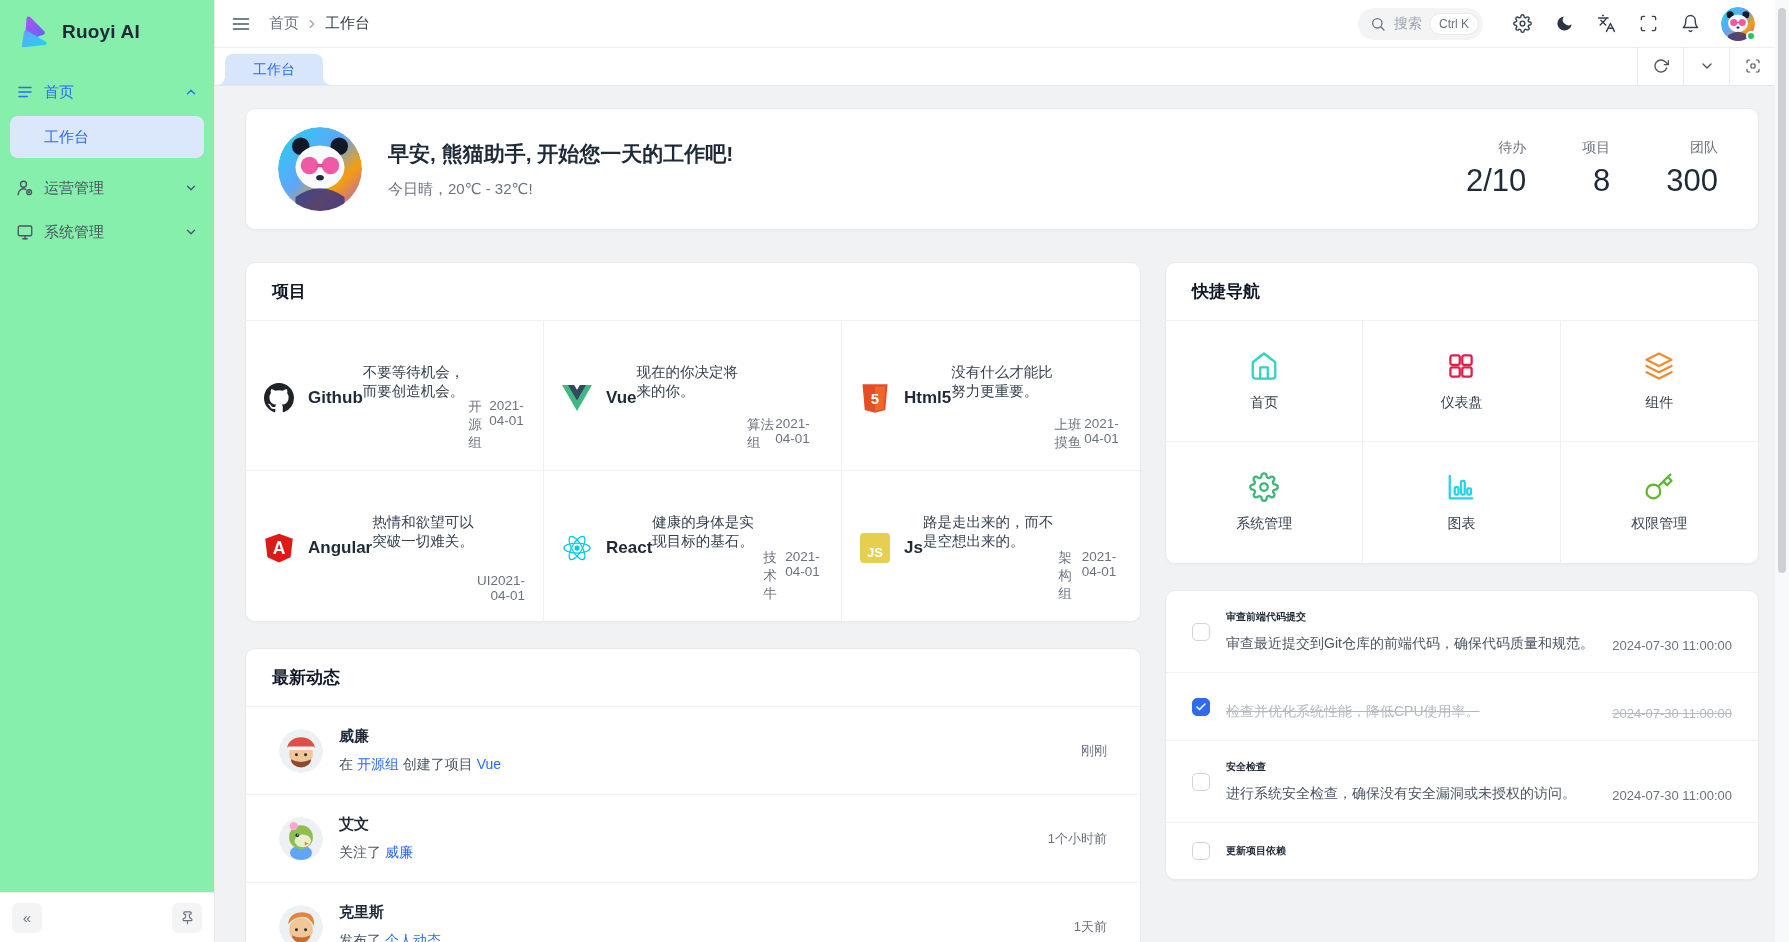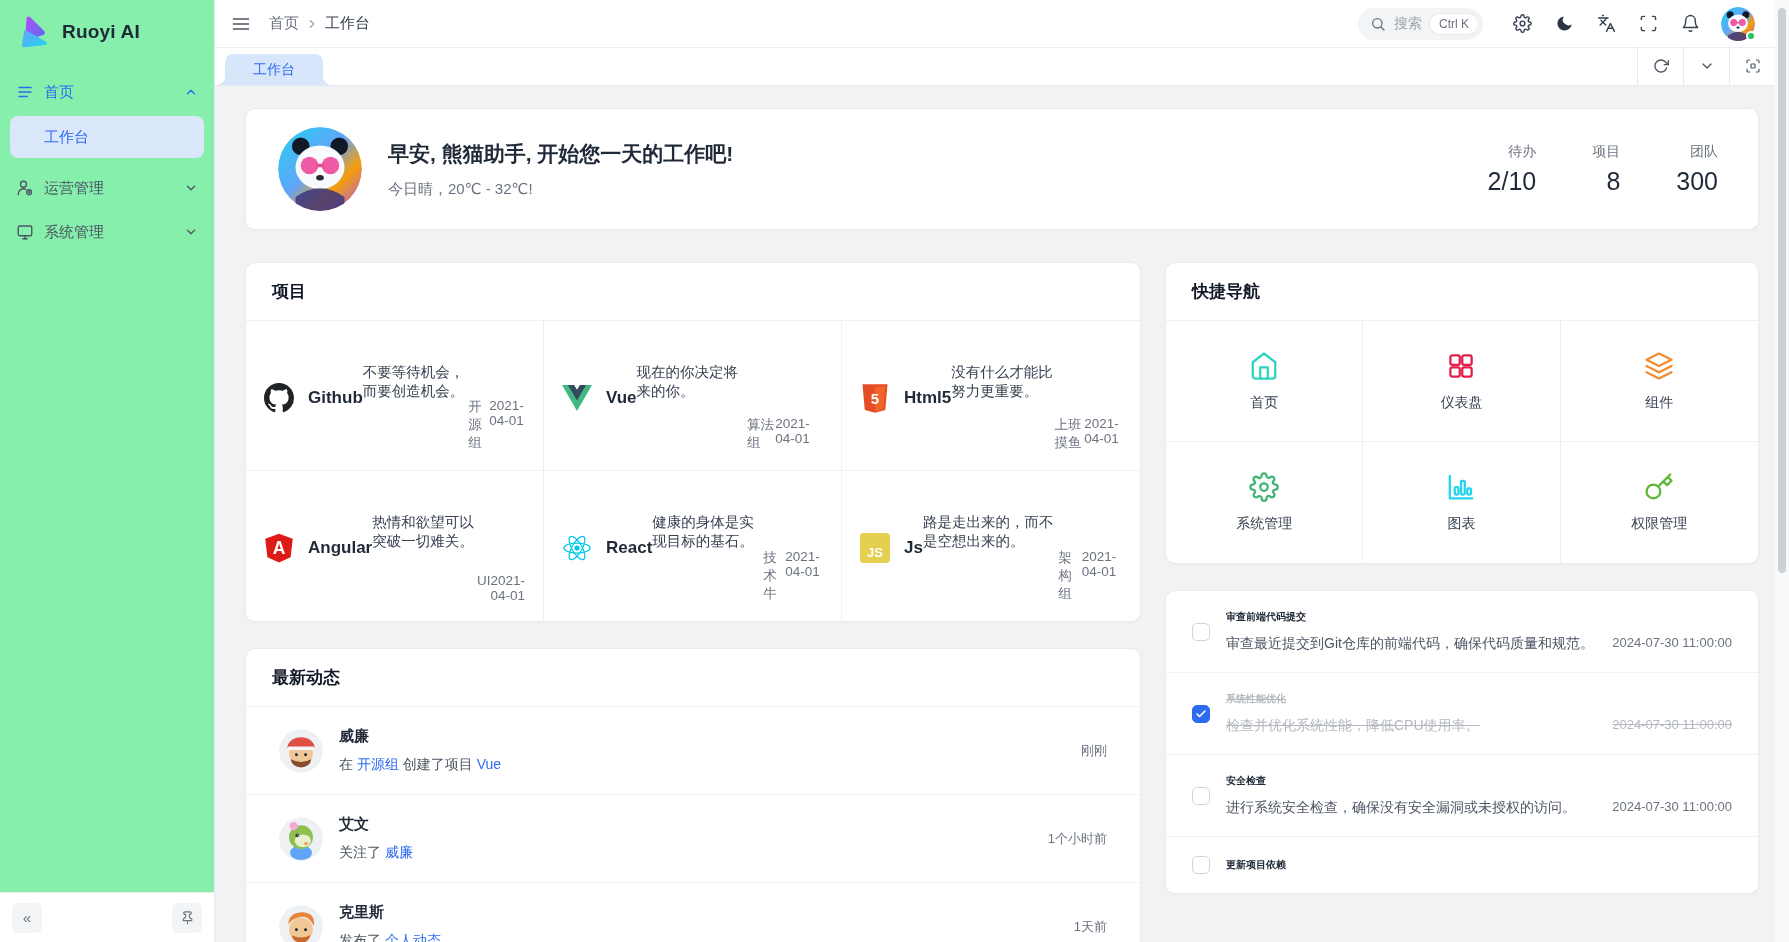--- a/index.html
+++ b/index.html
@@ -70,21 +70,21 @@
   .card-header { padding:17px 26px; font-size:17px; font-weight:bold; color:#111827; border-bottom:1px solid #eef0f2; }
 
   .welcome { display:flex; align-items:center; padding:18px 40px 18px 32px; }
   .welcome-avatar svg { width:84px; height:84px; border-radius:50%; display:block; }
   .welcome-text { margin-left:26px; }
   .welcome-title { font-size:21px; font-weight:bold; color:#1f2937; }
   .welcome-subtitle { margin-top:12px; font-size:15px; color:#6b7280; }
   .welcome-stats { margin-left:auto; display:flex; gap:56px;align-items:flex-end; }
   .stat { display:flex; flex-direction:column; align-items:flex-end; gap:6px; }
   .stat-label { font-size:14px; color:#6b7280; }
-  .stat-value { font-size:25px; color:#1f2937; }
+  .stat-value { font-size:31px; color:#1f2937; }
 
   .columns { display:flex; gap:24px; margin-top:32px; }
   .col-left { width:896px; flex:none; display:flex; flex-direction:column; gap:26px; }
   .col-right { flex:1; display:flex; flex-direction:column; gap:26px; min-width:0; }
 
   .p-grid { display:grid; grid-template-columns:repeat(3,1fr); }
   .p-cell { min-height:150px; padding:22px 18px 18px; display:flex; flex-direction:row; cursor:pointer; }
   .p-cell:nth-child(3n+1), .p-cell:nth-child(3n+2) { border-right:1px solid #eef0f2; }
   .p-cell:nth-child(-n+3) { border-bottom:1px solid #eef0f2; }
   .p-head { display:flex; align-items:center; gap:14px; }
@@ -117,21 +117,21 @@
   .news-time { margin-left:auto; font-size:13px; color:#6b7280; flex:none; }
 
   .todo-item { display:flex; align-items:center; gap:16px; padding:19px 26px; }
   .todo-item + .todo-item { border-top:1px solid #f0f1f3; }
   .todo-checkbox { width:18px; height:18px; flex:none; border:1.5px solid #d1d5db; border-radius:5px; background:#fff;
     display:flex; align-items:center; justify-content:center; cursor:pointer; }
   .todo-checkbox svg { width:12px; height:12px; color:#fff; }
   .todo-item.done .todo-checkbox { background:#2e6bf2; border-color:#2e6bf2; }
   .todo-main { flex:1; min-width:0; }
   .todo-title { font-size:10px; font-weight:bold; color:#1f2937; }
-  .todo-sub { margin-top:11px; display:flex; align-items:flex-start; gap:12px; }
+  .todo-sub { margin-top:11px; display:flex; align-items:flex-end; gap:12px; }
   .todo-desc { flex:1; font-size:14px; color:#4b5563; }
   .todo-time { font-size:13px; color:#6b7280; white-space:nowrap; }
   .todo-item.done .todo-title, .todo-item.done .todo-desc, .todo-item.done .todo-time {
     color:#b4b8bf; text-decoration:line-through; }
 
   
   .scrollbar { position:absolute; top:0; right:0; width:14px; height:100%; background:#f8f9fa; }
   .scrollbar .thumb { position:absolute; top:8px; left:3px; width:8px; height:565px; background:#cdd0d4; border-radius:4px; }
 </style>
 </head>
@@ -624,21 +624,20 @@
                   </div>
                 </div>
               </div>
               <div class="todo-item done">
                 <span class="todo-checkbox">
                   <svg viewBox="0 0 24 24" fill="none" stroke="currentColor" stroke-width="3.2" stroke-linecap="round" stroke-linejoin="round">
                       <polyline points="20 6 9 17 4 12"></polyline>
                     </svg>
                 </span>
                 <div class="todo-main">
-                  <div class="todo-title">系统性能优化</div>
                   <div class="todo-sub">
                     <span class="todo-desc">检查并优化系统性能，降低CPU使用率。</span>
                     <span class="todo-time">2024-07-30 11:00:00</span>
                   </div>
                 </div>
               </div>
               <div class="todo-item">
                 <span class="todo-checkbox"></span>
                 <div class="todo-main">
                   <div class="todo-title">安全检查</div>

